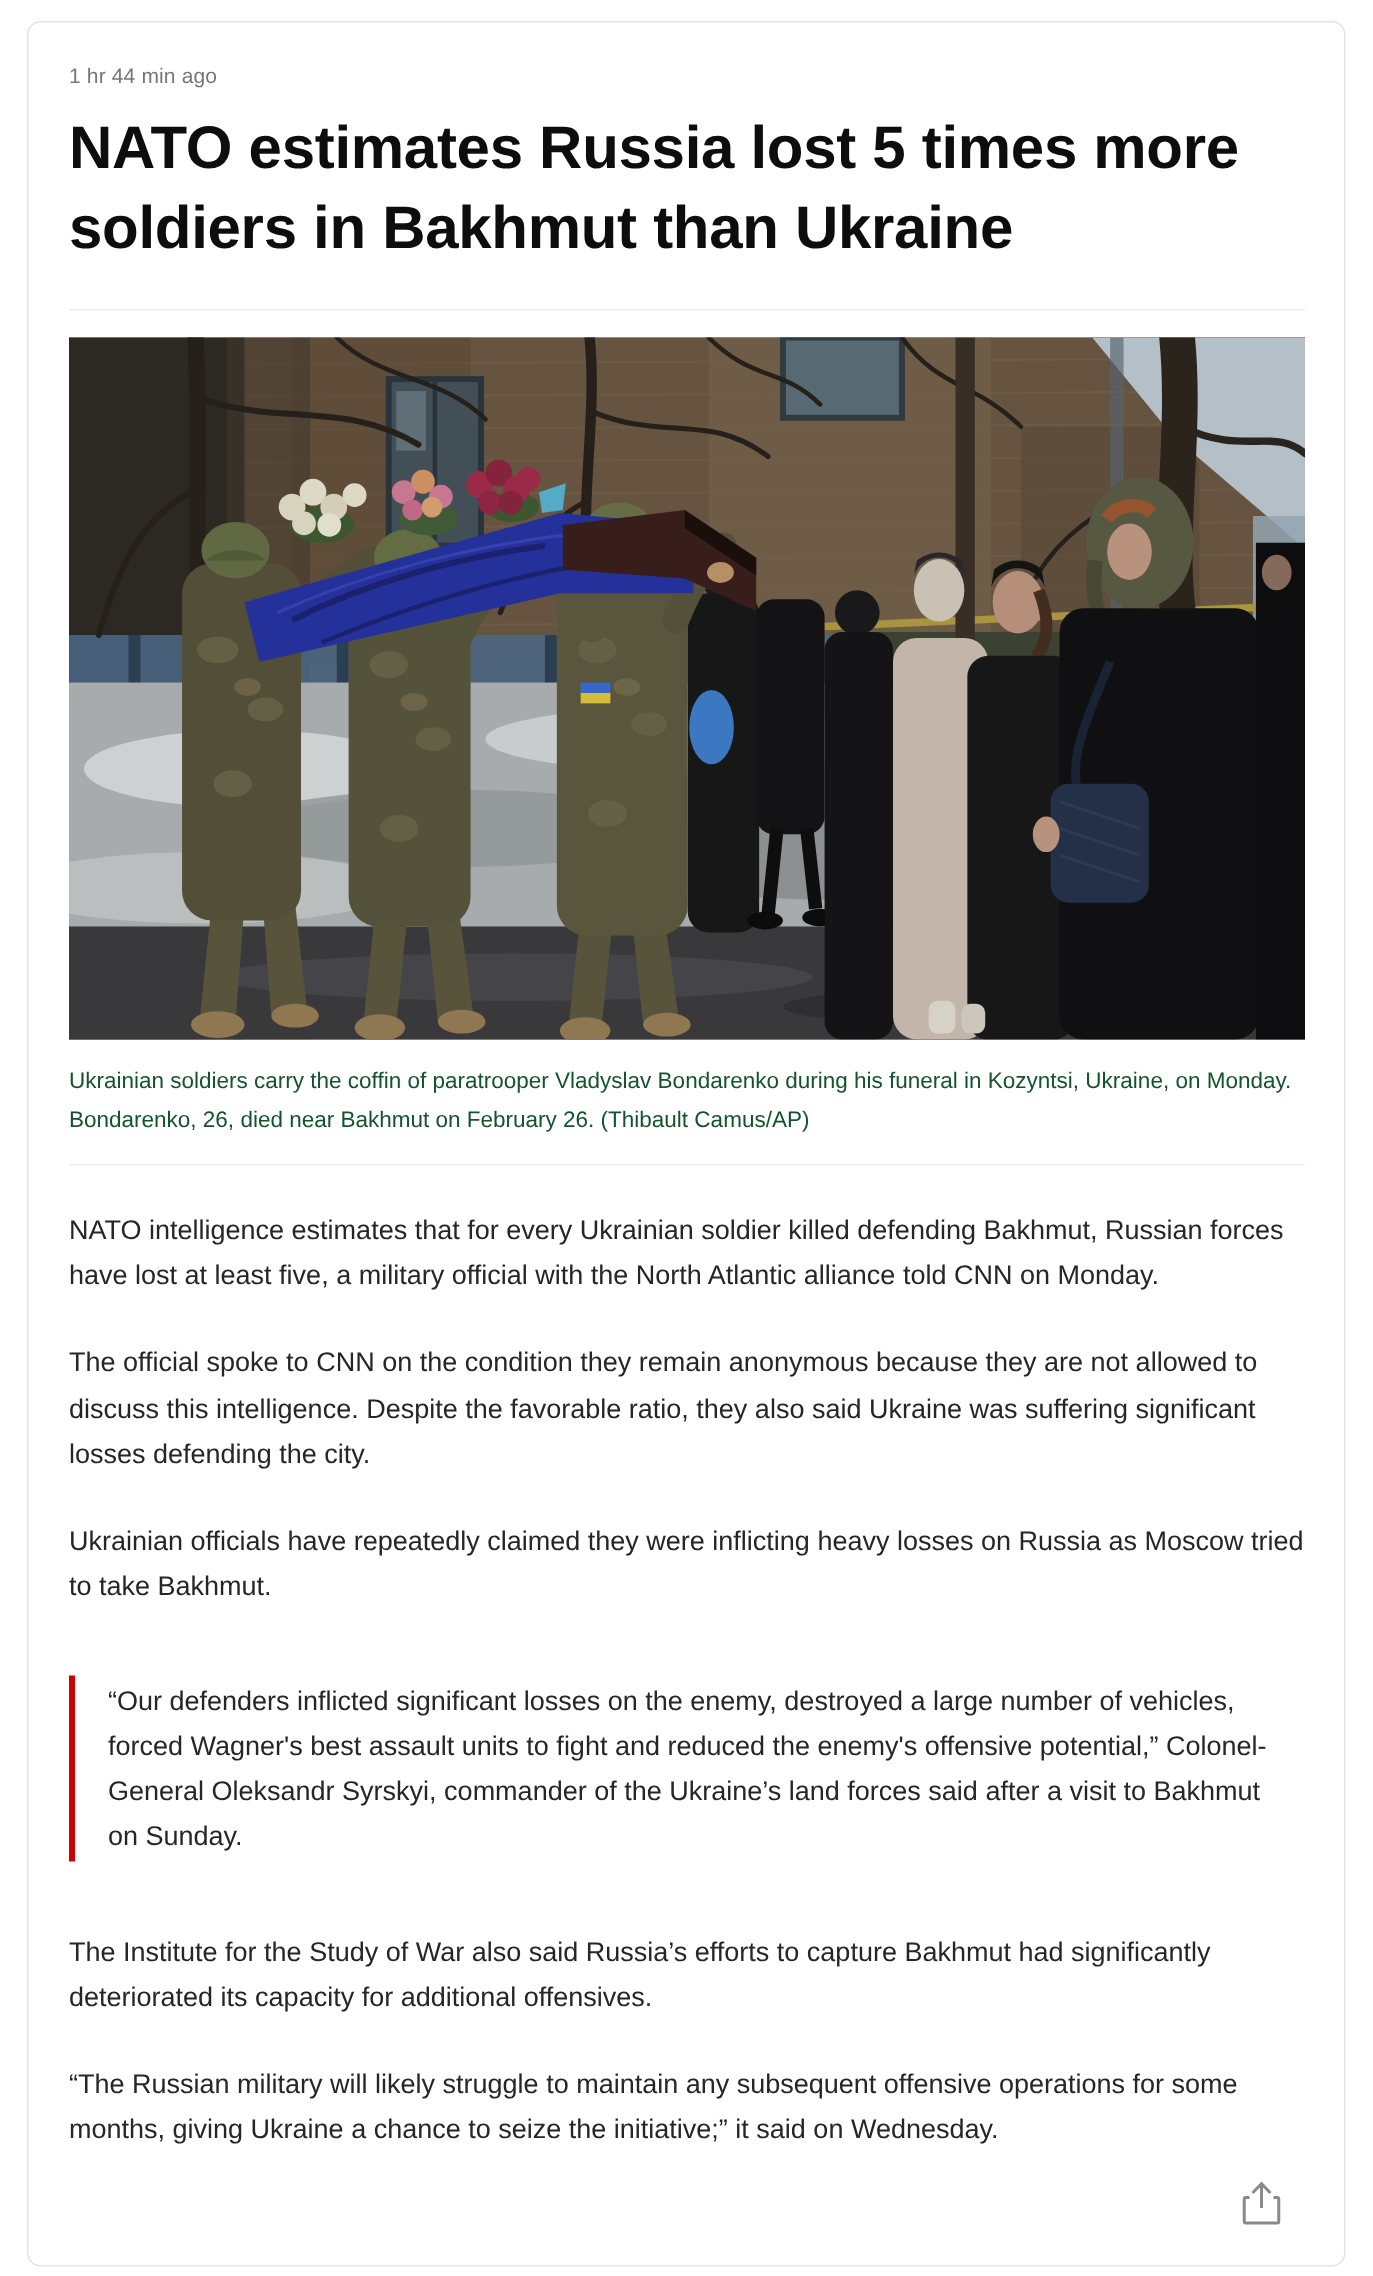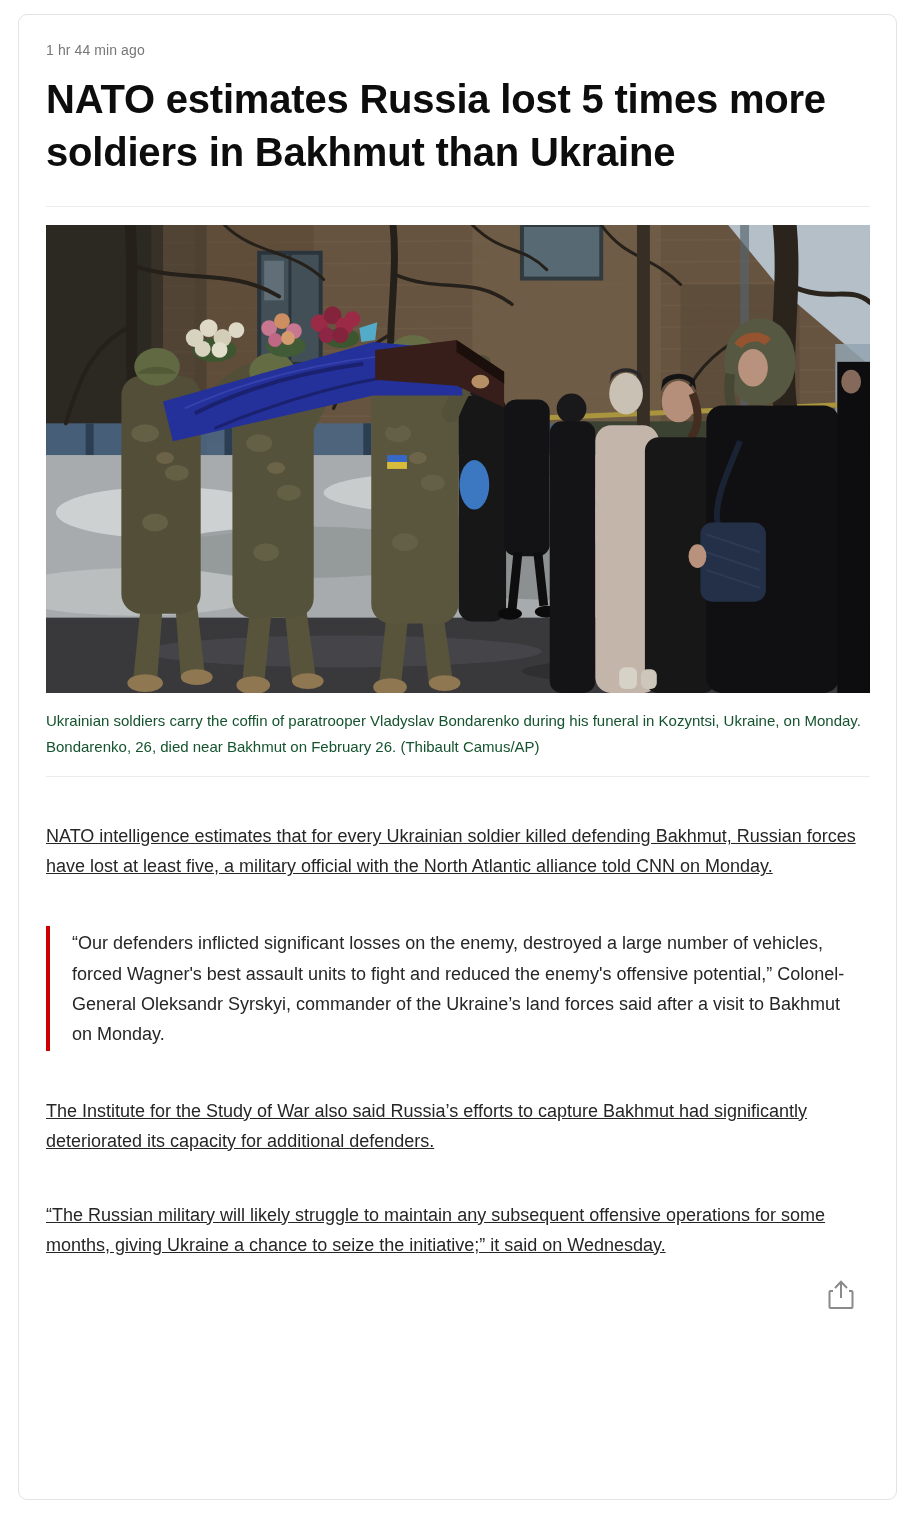--- a/index.html
+++ b/index.html
@@ -53,21 +53,21 @@
     border: 0;
     border-top: 1px solid #ececec;
     margin-top: 17px;
   }
   .article-body {
     margin-top: 15px;
     font-size: 18px;
     line-height: 1.67;
     color: #262626;
   }
-  .article-body p { margin-top: 44px; text-decoration: underline; }
+  .article-body p { margin-top: 28px; }
   .pull-quote {
     margin: 45px 0 45px 0;
     border-left: 4px solid #cc0000;
     padding: 2px 8px 2px 22px;
     font-size: 18px;
     line-height: 1.67;
     color: #262626;
   }
   .share-row {
     display: flex;
@@ -307,24 +307,26 @@
 
         <rect x="0" y="0" width="831" height="472" fill="#1a140e" opacity="0.08"></rect>
       </svg>
       <figcaption class="caption">Ukrainian soldiers carry the coffin of paratrooper Vladyslav Bondarenko during his funeral in Kozyntsi, Ukraine, on Monday. Bondarenko, 26, died near Bakhmut on February 26. (Thibault Camus/AP)</figcaption>
     </figure>
 
     <hr class="caption-divider">
 
     <div class="article-body">
       <p>NATO intelligence estimates that for every Ukrainian soldier killed defending Bakhmut, Russian forces have lost at least five, a military official with the North Atlantic alliance told CNN on Monday.</p>
-
-      <blockquote class="pull-quote">“Our defenders inflicted significant losses on the enemy, destroyed a large number of vehicles, forced Wagner's best assault units to fight and reduced the enemy's offensive potential,” Colonel-General Oleksandr Syrskyi, commander of the Ukraine’s land forces said after a visit to Bakhmut on Monday.</blockquote>
-
-      <p>The Institute for the Study of War also said Russia’s efforts to capture Bakhmut had significantly deteriorated its capacity for additional defenders.</p>
+      <p>The official spoke to CNN on the condition they remain anonymous because they are not allowed to discuss this intelligence. Despite the favorable ratio, they also said Ukraine was suffering significant losses defending the city.</p>
+      <p>Ukrainian officials have repeatedly claimed they were inflicting heavy losses on Russia as Moscow tried to take Bakhmut.</p>
+
+      <blockquote class="pull-quote">“Our defenders inflicted significant losses on the enemy, destroyed a large number of vehicles, forced Wagner's best assault units to fight and reduced the enemy's offensive potential,” Colonel-General Oleksandr Syrskyi, commander of the Ukraine’s land forces said after a visit to Bakhmut on Sunday.</blockquote>
+
+      <p>The Institute for the Study of War also said Russia’s efforts to capture Bakhmut had significantly deteriorated its capacity for additional offensives.</p>
       <p>“The Russian military will likely struggle to maintain any subsequent offensive operations for some months, giving Ukraine a chance to seize the initiative;” it said on Wednesday.</p>
     </div>
 
     <div class="share-row">
       <button class="share-button" aria-label="Share">
         <svg width="26" height="30" viewBox="0 0 26 30">
           <g fill="none" stroke="#8a8a8a" stroke-width="2">
             <path d="M5 11 H2.5 A1 1 0 0 0 1.5 12 V27 A1 1 0 0 0 2.5 28 H23.5 A1 1 0 0 0 24.5 27 V12 A1 1 0 0 0 23.5 11 H21" stroke-linejoin="round"></path>
             <line x1="13" y1="2.5" x2="13" y2="18"></line>
             <polyline points="7,8 13,1.8 19,8" stroke-linejoin="miter"></polyline>

